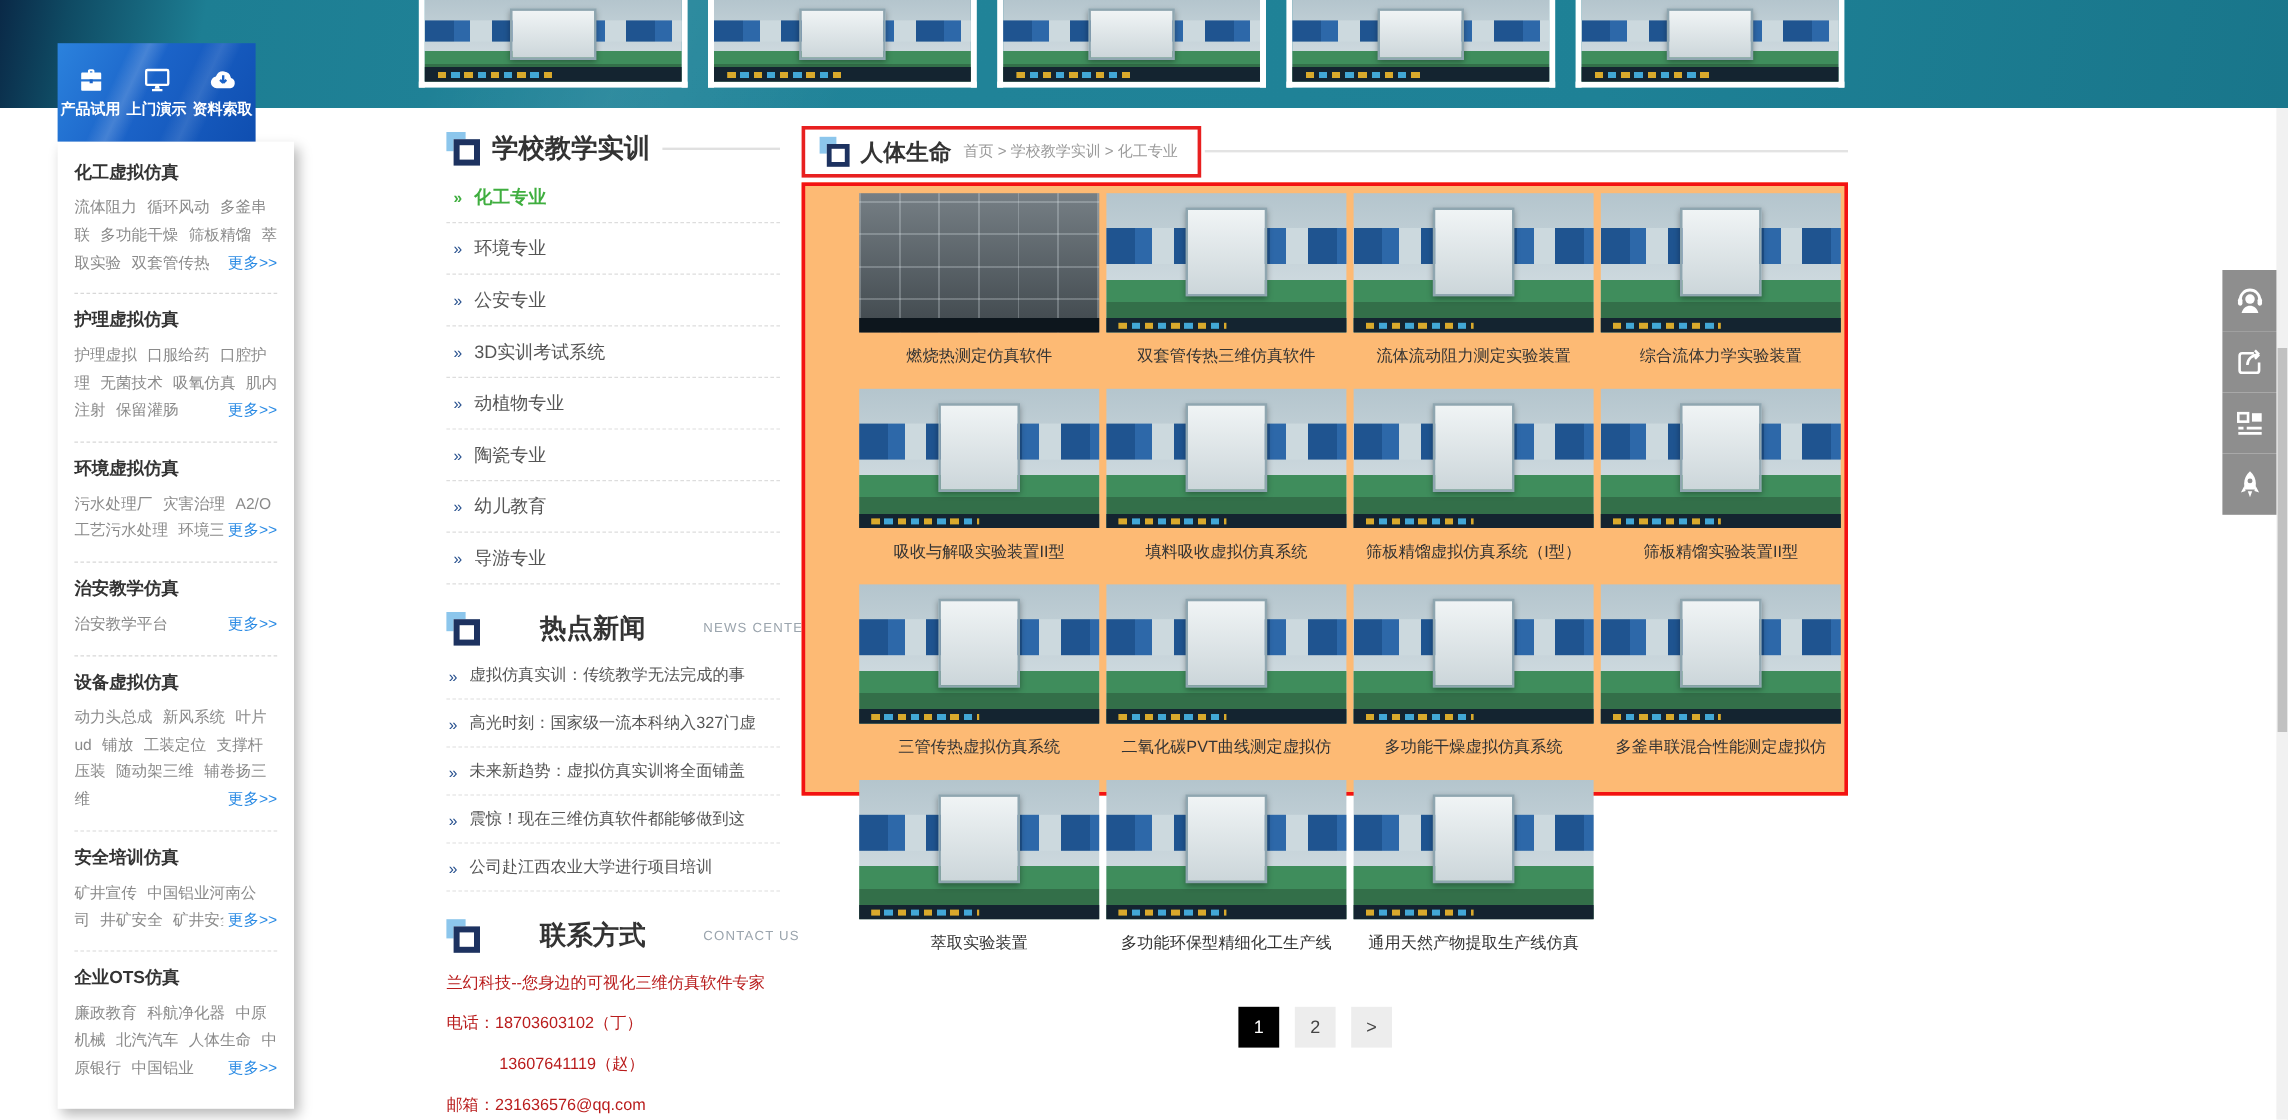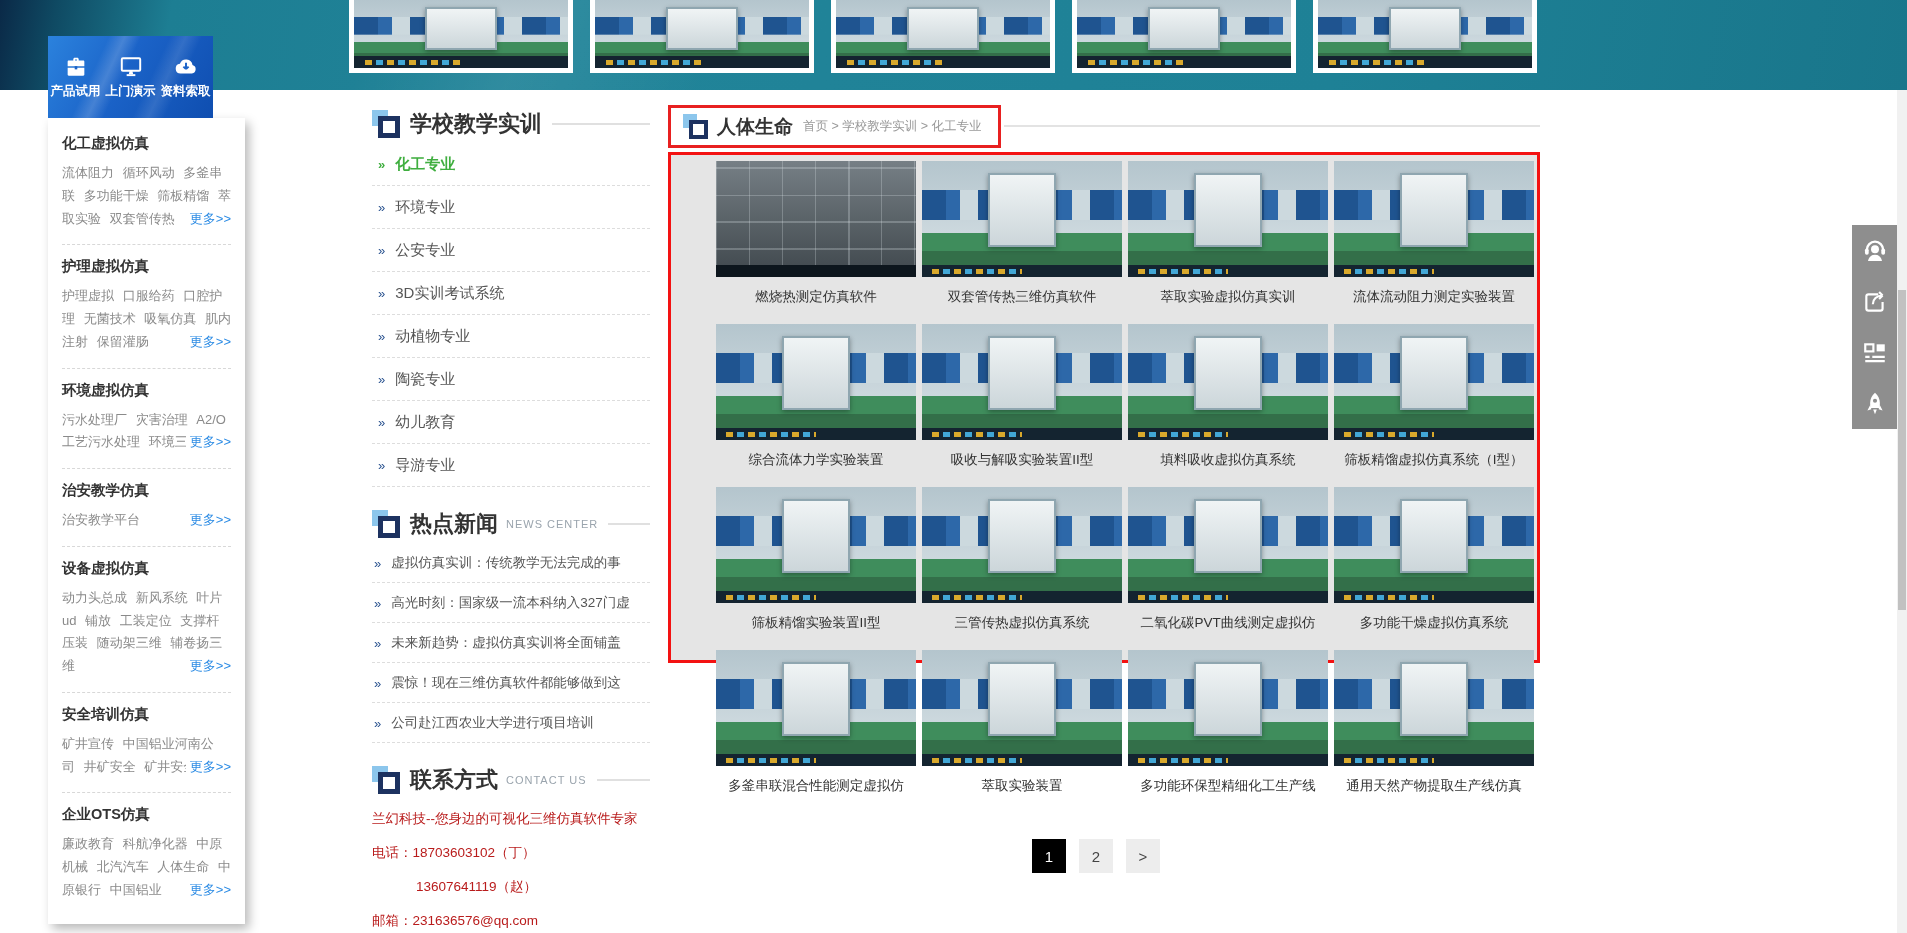--- a/index.html
+++ b/index.html
@@ -80,40 +80,40 @@
   .hdr .hline { flex:1; height:2px; background:#e0e0e0; margin-left:10px; }
   .sq-icon { position:relative; width:28px; height:28px; flex:none; }
   .sq-icon .sq-a { position:absolute; left:0; top:0; width:16px; height:16px; background:#8cc6ec; }
   .sq-icon .sq-b { position:absolute; right:0; bottom:0; width:22px; height:22px; background:#fff; border:5px solid #1d3260; }
   .nav-item { display:flex; align-items:center; padding:12px 0 11px 6px; border-bottom:1px dashed #ddd; font-size:15px; color:#555; cursor:pointer; }
   .arr { color:#27508e; margin-right:10px; font-size:13px; }
   .nav-item.active { color:#3fae3f; font-weight:bold; }
   .nav-item.active .arr { color:#3fae3f; }
   .news-list { margin-bottom:6px; }
   .news-item { display:flex; align-items:center; padding:11px 0 10px 2px; border-bottom:1px dashed #ddd; font-size:13.5px; color:#555; cursor:pointer; white-space:nowrap; overflow:hidden; }
-  .hdr2 { margin-top:22px; }
+  .hdr2 { margin-top:22px;gap:40px; }
   .contact-block { margin-top:14px; font-size:13.5px; color:#b91c1c; line-height:1.55; }
   .contact-line { margin-top:13px; }
   .phone2 { padding-left:44px; }
 
   
   .bc-box {
     position:absolute; left:668px; top:105px; width:333px; height:43px;
     border:3px solid #e82020; background:#fff; z-index:2;
     display:flex; align-items:center; padding-left:12px;
   }
   .bc-box .sq-icon { width:25px; height:25px; }
   .bc-box .sq-a { width:14px; height:14px; }
   .bc-box .sq-b { width:19px; height:19px; border-width:4.5px; }
   .bc-title { font-size:19px; font-weight:bold; color:#333; margin:0 10px 0 9px; white-space:nowrap; }
   .bc-path { font-size:12.5px; color:#999; white-space:nowrap; }
   .bc-line { position:absolute; left:1004px; top:125px; width:536px; height:2px; background:#e3e3e3; z-index:1; }
 
   
-  .grid-box { position:absolute; left:668px; top:152px; width:872px; height:511px; border:3px solid #f31212; background:#e5e5e5;padding-left:42px; }
+  .grid-box { position:absolute; left:668px; top:152px; width:872px; height:511px; border:3px solid #f31212; background:#fdba74;padding-left:42px; }
   .grid { display:grid; grid-template-columns:repeat(4,1fr); grid-auto-rows:163px; padding-top:4px; }
   .card { text-align:center; cursor:pointer; }
   .thumb-wrap { width:200px; height:116px; margin:2px auto 0; }
   .cap { margin-top:11px; font-size:13.5px; color:#333; white-space:nowrap; }
 
   
   .pager { position:absolute; left:1032px; top:839px; display:flex; gap:13px; }
   .pg { width:34px; height:34px; display:flex; align-items:center; justify-content:center; font-size:15px; cursor:pointer; }
   .pg-current { background:#000; color:#fff; }
   .pg-idle { background:#ededed; color:#444; }
@@ -375,26 +375,20 @@
     <div class="card">
         <div class="thumb-wrap">
           <div class="scene"></div>
         </div>
         <div class="cap">双套管传热三维仿真软件</div>
       </div>
     <div class="card">
         <div class="thumb-wrap">
           <div class="scene"></div>
         </div>
-        <div class="cap">萃取实验虚拟仿真实训</div>
-      </div>
-    <div class="card">
-        <div class="thumb-wrap">
-          <div class="scene"></div>
-        </div>
         <div class="cap">流体流动阻力测定实验装置</div>
       </div>
     <div class="card">
         <div class="thumb-wrap">
           <div class="scene"></div>
         </div>
         <div class="cap">综合流体力学实验装置</div>
       </div>
     <div class="card">
         <div class="thumb-wrap">

